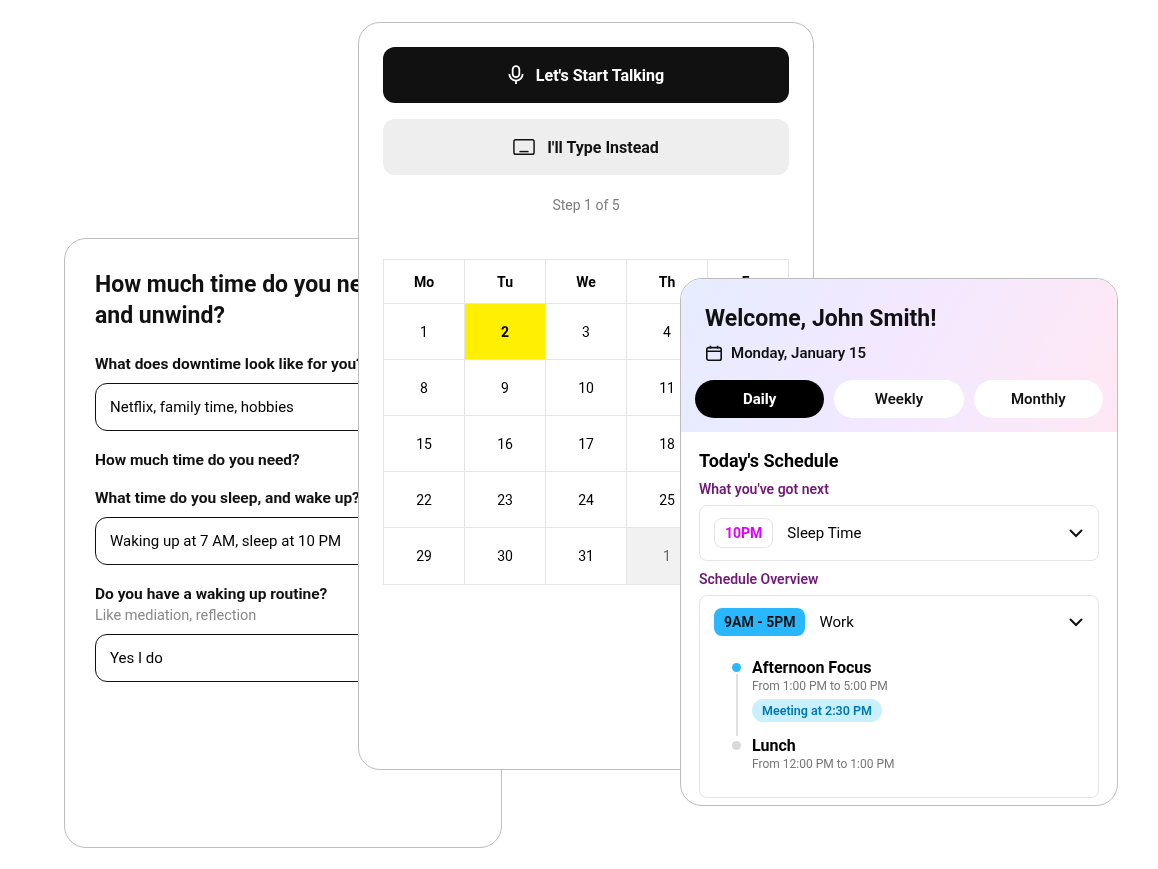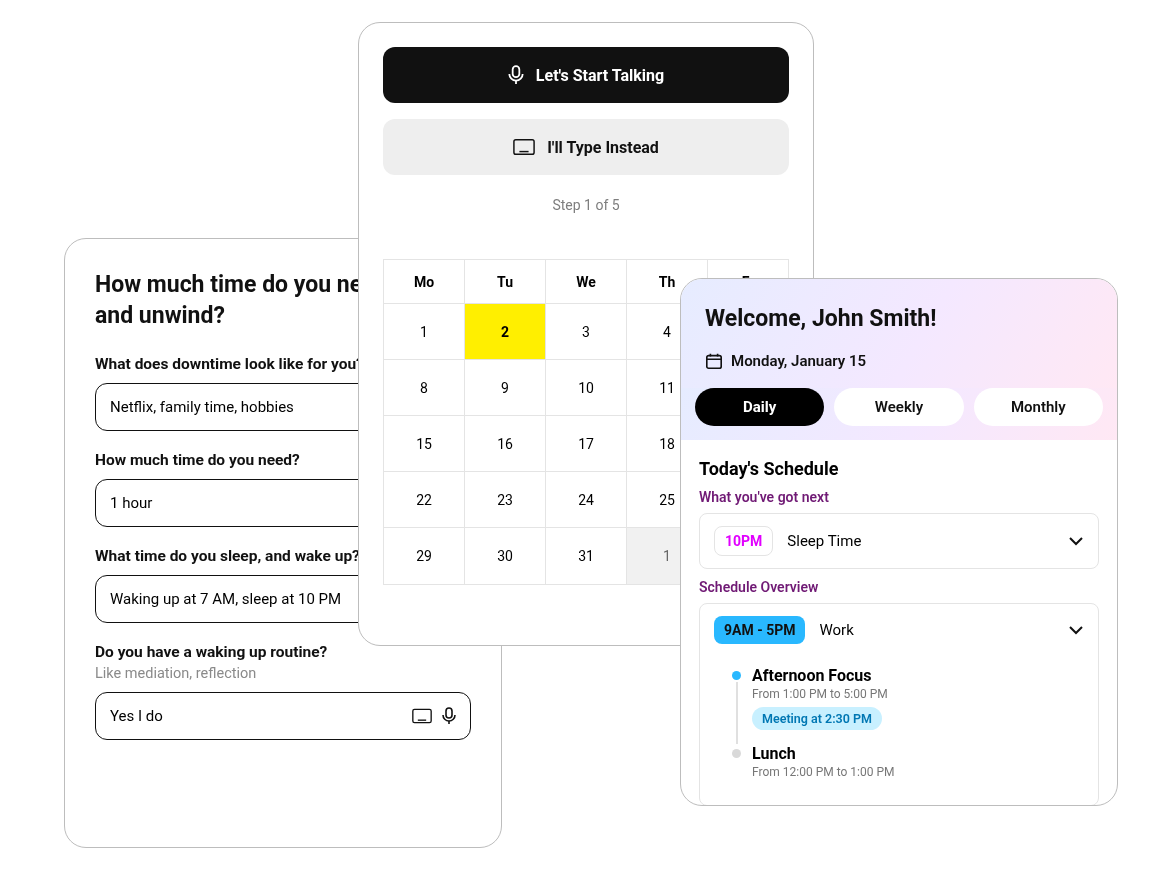--- a/index.html
+++ b/index.html
@@ -59,21 +59,21 @@
     min-height: 48px;
   }
   .q-field .value { flex: 1; }
   .q-icons { display: flex; align-items: center; gap: 10px; }
 
   
   #panel-c {
     left: 358px;
     top: 22px;
     width: 456px;
-    height: 624px;
+    height: 748px;
     padding: 24px 24px 18px 24px;
     z-index: 2;
   }
   .btn-row { margin-bottom: 16px; }
   .btn-talk {
     display: flex;
     align-items: center;
     justify-content: center;
     gap: 12px;
     background: #111;
@@ -140,21 +140,21 @@
     overflow: hidden;
   }
   .d-header {
     padding: 26px 24px 18px 24px;
     background: linear-gradient(120deg, #e6ecff 0%, #f4e8ff 55%, #ffe8f4 100%);
   }
   .d-welcome {
     font-size: 23px;
     font-weight: 700;
     color: #111;
-    margin-bottom: 20px;
+    margin-bottom: 12px;
   }
   .d-date-row {
     display: flex;
     align-items: center;
     gap: 8px;
     font-size: 15px;
     font-weight: 600;
     color: #111;
   }
   .d-tabs {
@@ -251,23 +251,20 @@
 
   <div class="q-block">
     <div class="q-label">What does downtime look like for you?</div>
     <div class="q-field">
       <span class="value">Netflix, family time, hobbies</span>
     </div>
   </div>
 
   <div class="q-block">
     <div class="q-label">How much time do you need?</div>
-    <div class="q-field">
-      <span class="value">1 hour</span>
-    </div>
   </div>
 
   <div class="q-block">
     <div class="q-label">What time do you sleep, and wake up?</div>
     <div class="q-field">
       <span class="value">Waking up at 7 AM, sleep at 10 PM</span>
       <span class="q-icons">
         <span>
           <svg width="20" height="16" viewBox="0 0 24 18" fill="none" stroke="#111" stroke-width="1.6">
             <rect x="1" y="1" width="22" height="16" rx="2"></rect>

